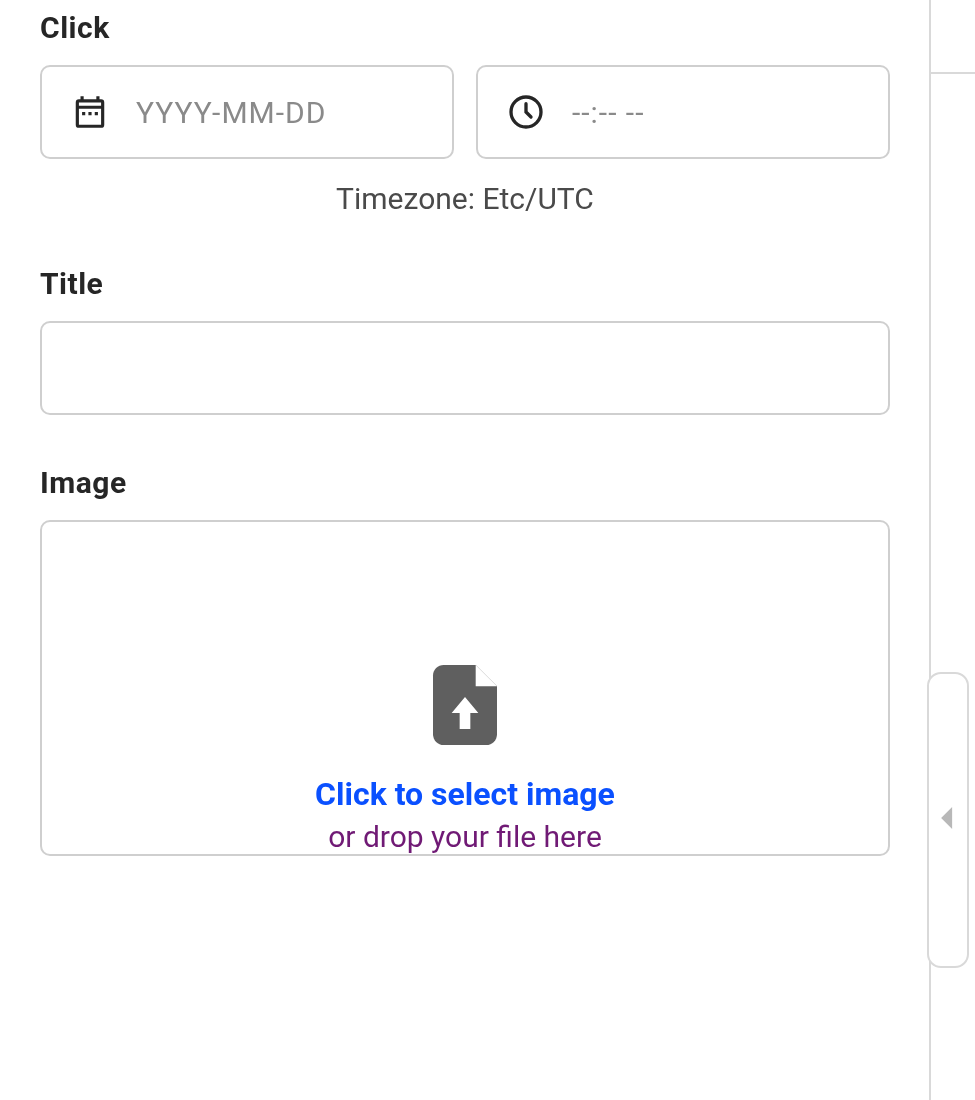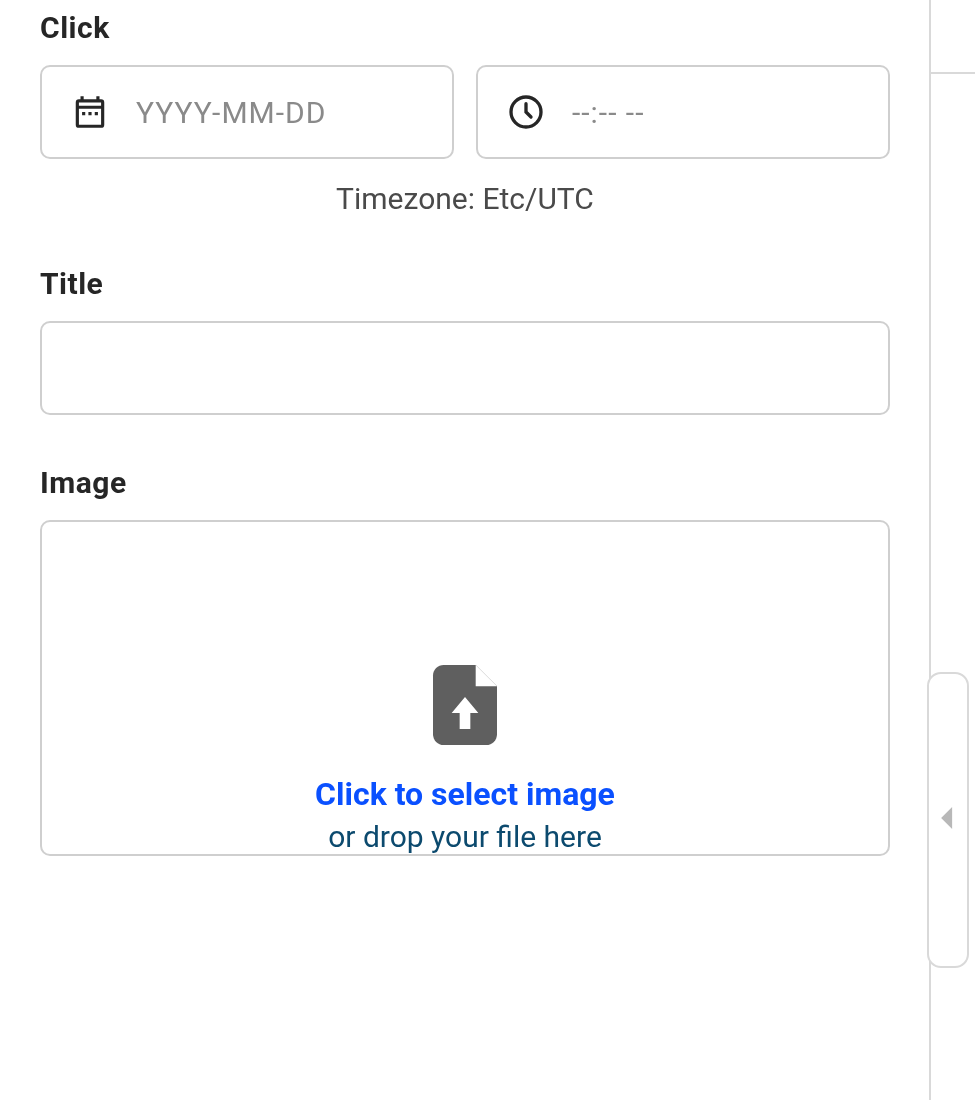--- a/index.html
+++ b/index.html
@@ -96,21 +96,21 @@
     margin-bottom: 30px;
   }
   .dropzone-primary {
     font-size: 32px;
     font-weight: 700;
     color: #0a50ff;
     margin-bottom: 6px;
   }
   .dropzone-secondary {
     font-size: 30px;
-    color: #0c4a6e;
+    color: #701a75;
   }
 
   
   .divider-vert {
     position: absolute;
     right: 44px;
     top: 0;
     width: 2px;
     height: 1100px;
     background: #d9d9d9;

